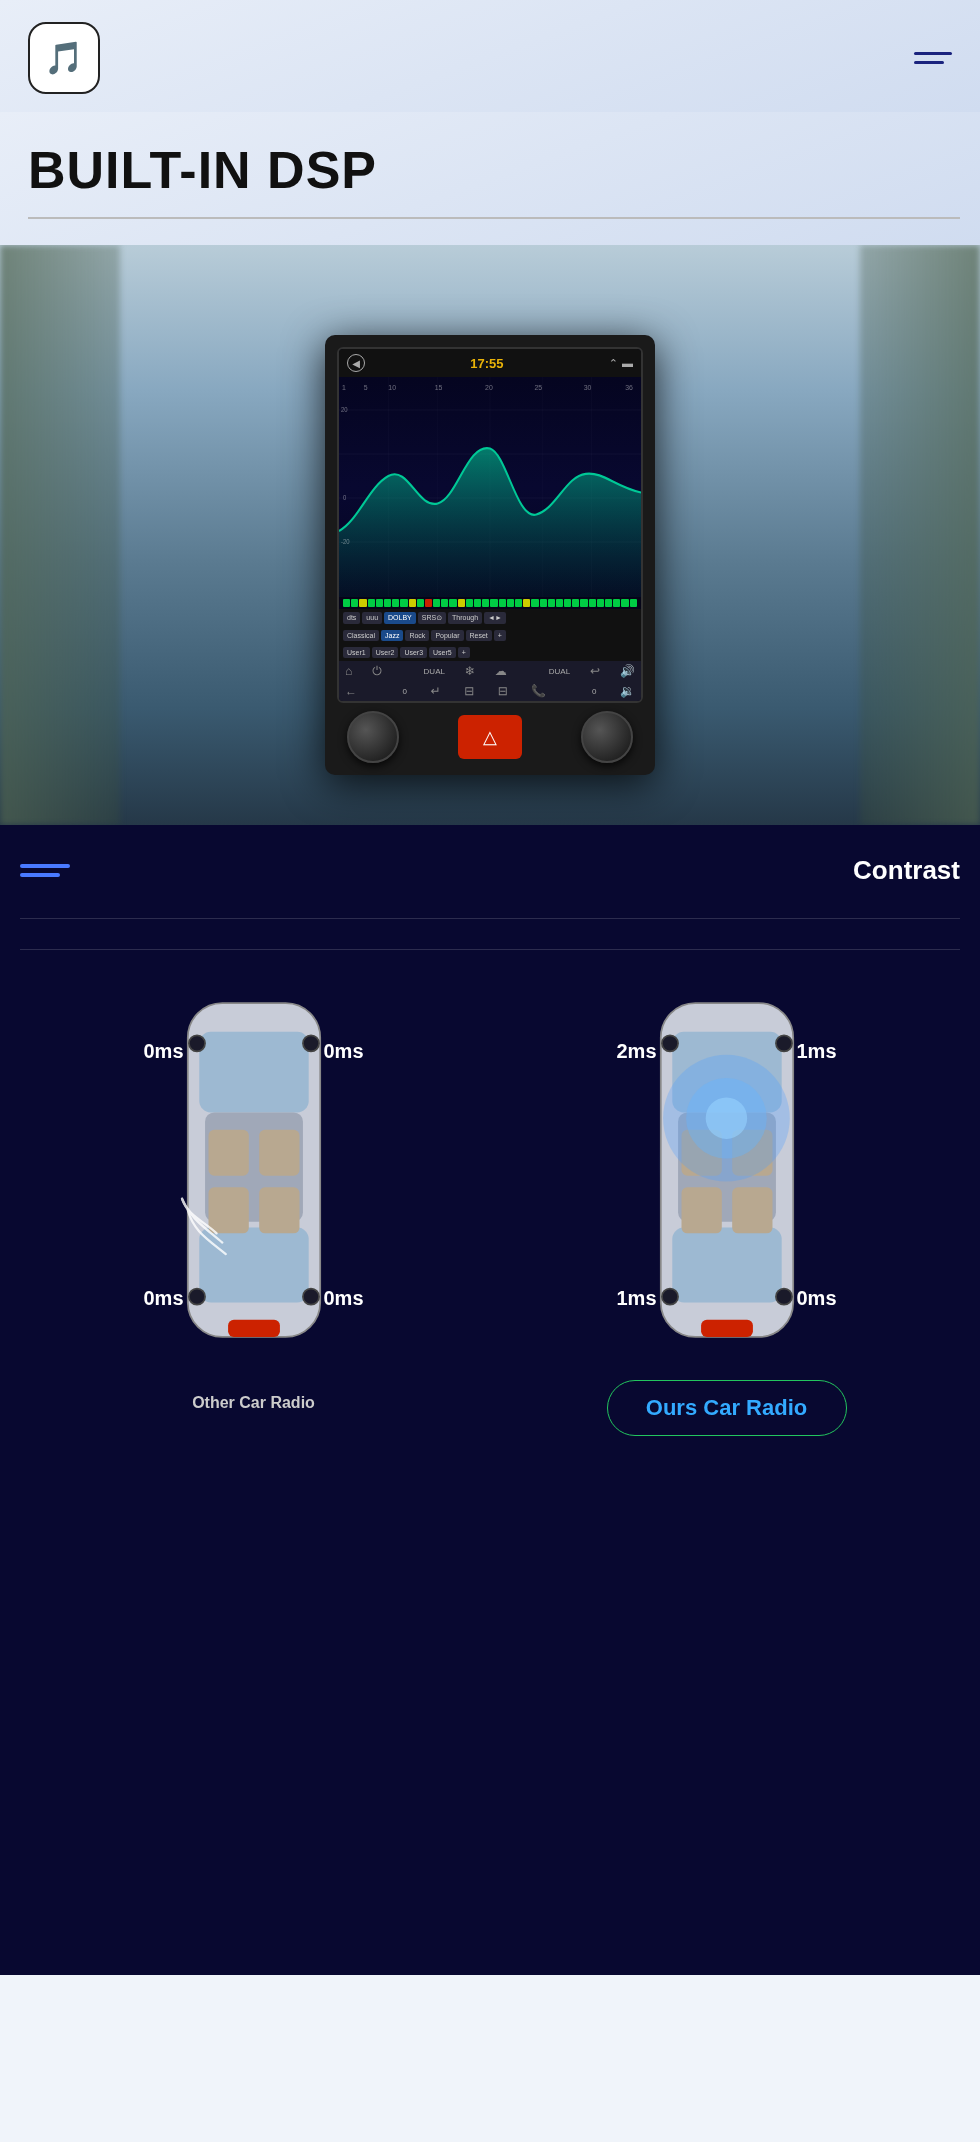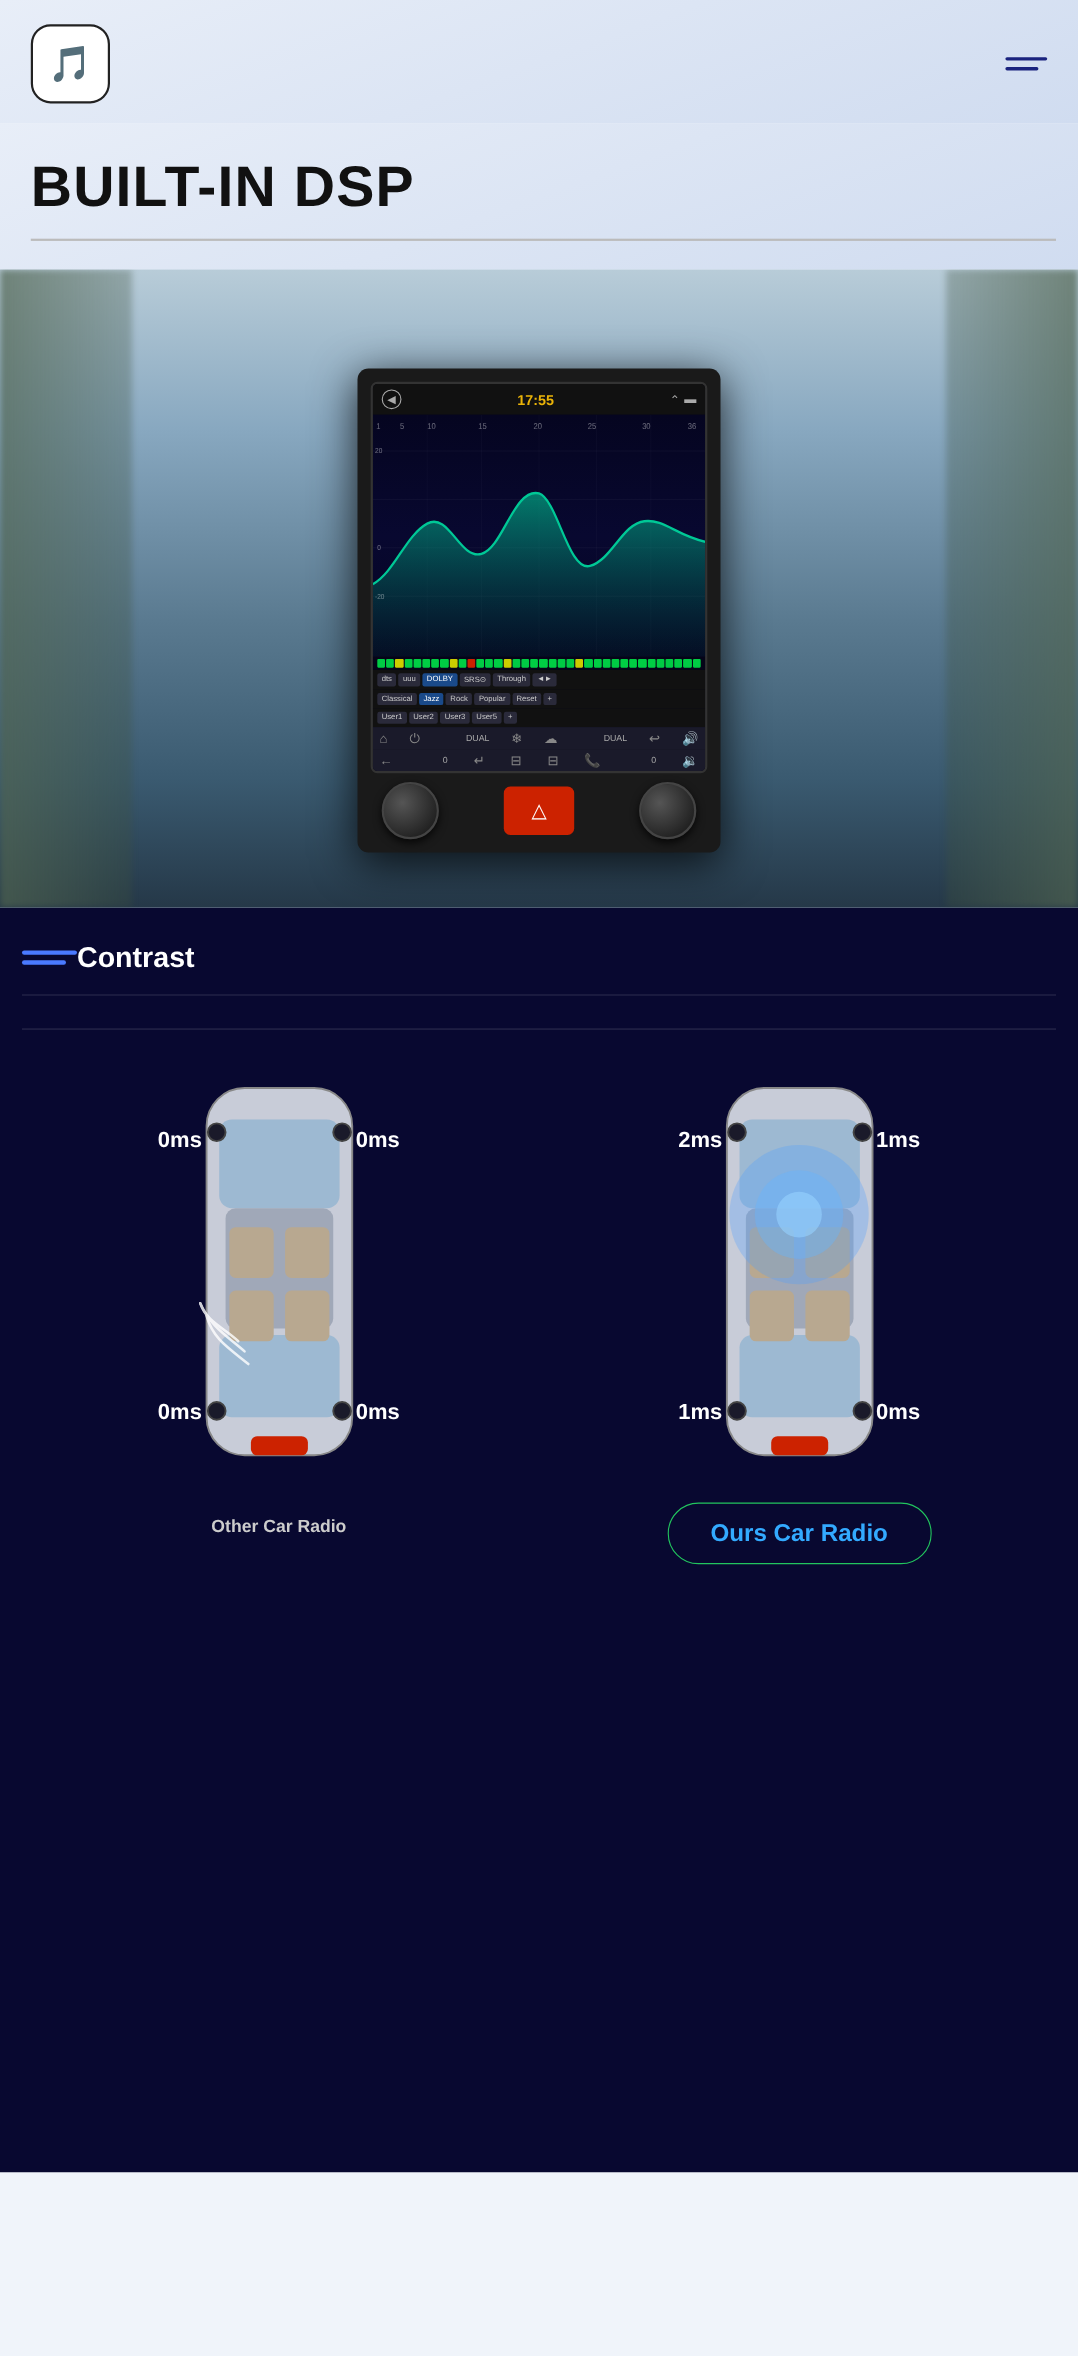--- a/index.html
+++ b/index.html
@@ -229,23 +229,23 @@
     }
 
     
     .comparison-section {
       background: #080830;
       padding: 30px 20px 40px 20px;
       min-height: 1150px;
     }
     .comparison-header {
       display: flex;
-      justify-content: flex-start;
-      align-items: center;
-      padding-bottom: 18px;
+      justify-content: space-between;
+      align-items: center;
+      padding-bottom: 32px;
       border-bottom: 1px solid rgba(255,255,255,0.15);
       margin-bottom: 30px;
     }
     .contrast-lines {
       display: flex;
       flex-direction: column;
       gap: 5px;
     }
     .contrast-lines span {
       display: block;

